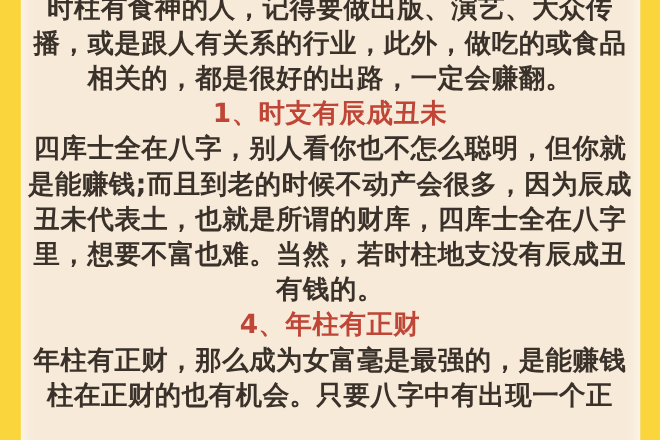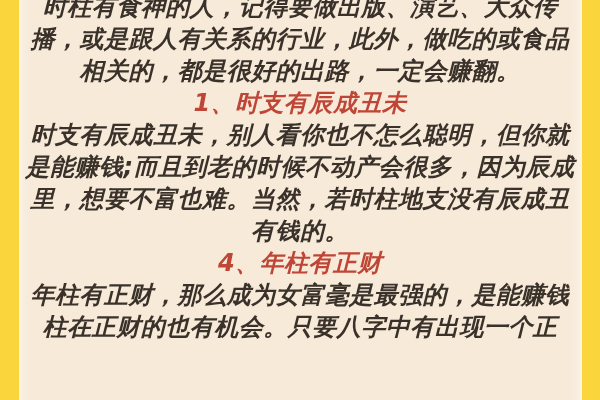--- a/index.html
+++ b/index.html
@@ -2,21 +2,21 @@
 <html style="--page-yellow: #FBD53C; --card-cream: #F7EAD9; --text-dark: #3A322A; --heading-red: #BF4536;"><head>
 <meta charset="utf-8">
 <style>
   :root {
     --page-yellow: #FBD53C;
     --card-cream: #F7EAD9;
     --edge-glow: #FFF7EA;
     --text-dark: #3A322A;
     --heading-red: #BF4536;
   }
-  * { margin: 0; padding: 0; box-sizing: border-box; font-style: italic; }
+  * { margin: 0; padding: 0; box-sizing: border-box; }
   html, body {
     width: 600px;
     height: 400px;
     overflow: hidden;
     font-family: "DejaVu Sans", "Liberation Sans", sans-serif;
   }
   .page {
     position: relative;
     width: 600px;
     height: 400px;
@@ -59,21 +59,22 @@
 </head>
 <body>
 
 <div class="page">
   <div class="card"></div>
   <div class="article" id="article">
       <div class="line">时柱有食神的人，记得要做出版、演艺、大众传</div>
       <div class="line">播，或是跟人有关系的行业，此外，做吃的或食品</div>
       <div class="line">相关的，都是很好的出路，一定会赚翻。</div>
       <div class="heading">1、时支有辰成丑未</div>
-      <div class="line">时支有辰成丑未，别人看你也不怎么聪明，但你就</div>
+      <div class="line">四库士全在八字，别人看你也不怎么聪明，但你就</div>
       <div class="line">是能赚钱;而且到老的时候不动产会很多，因为辰成</div>
+      <div class="line">丑未代表土，也就是所谓的财库，四库士全在八字</div>
       <div class="line">里，想要不富也难。当然，若时柱地支没有辰成丑</div>
       <div class="line">有钱的。</div>
       <div class="heading">4、年柱有正财</div>
       <div class="line">年柱有正财，那么成为女富毫是最强的，是能赚钱</div>
       <div class="line">柱在正财的也有机会。只要八字中有出现一个正</div>
     </div>
 </div>
 
 </body></html>

